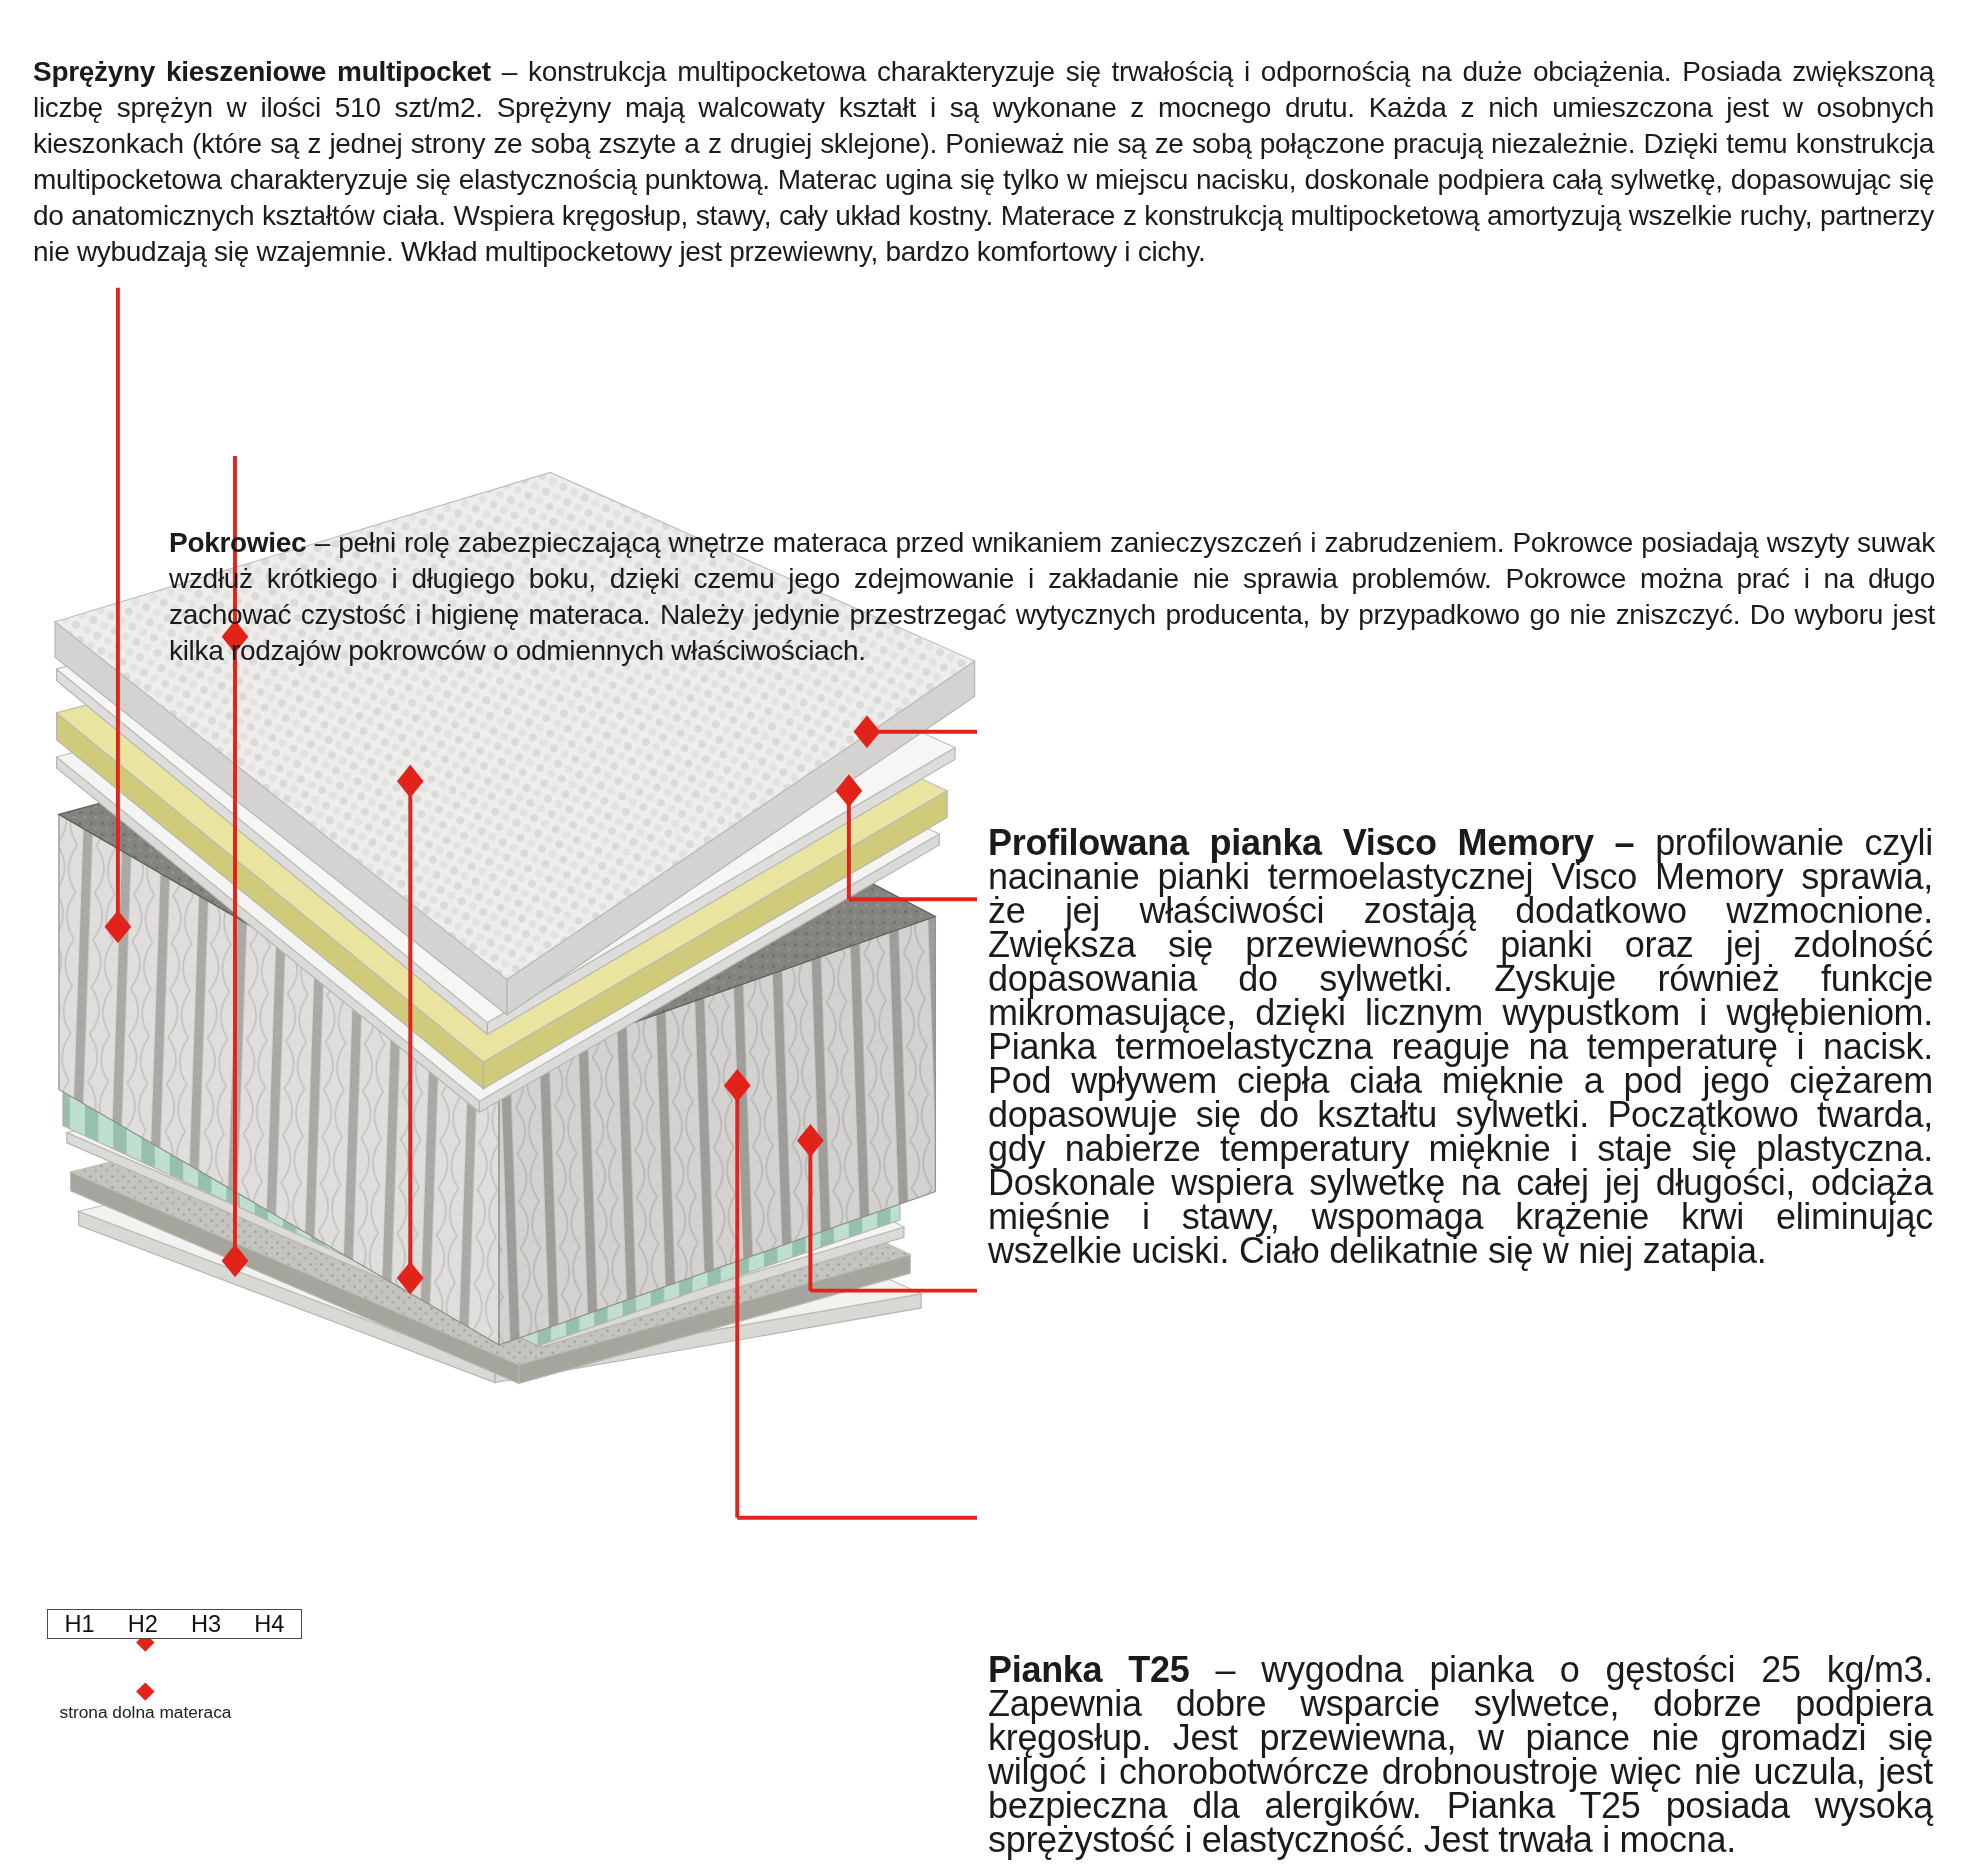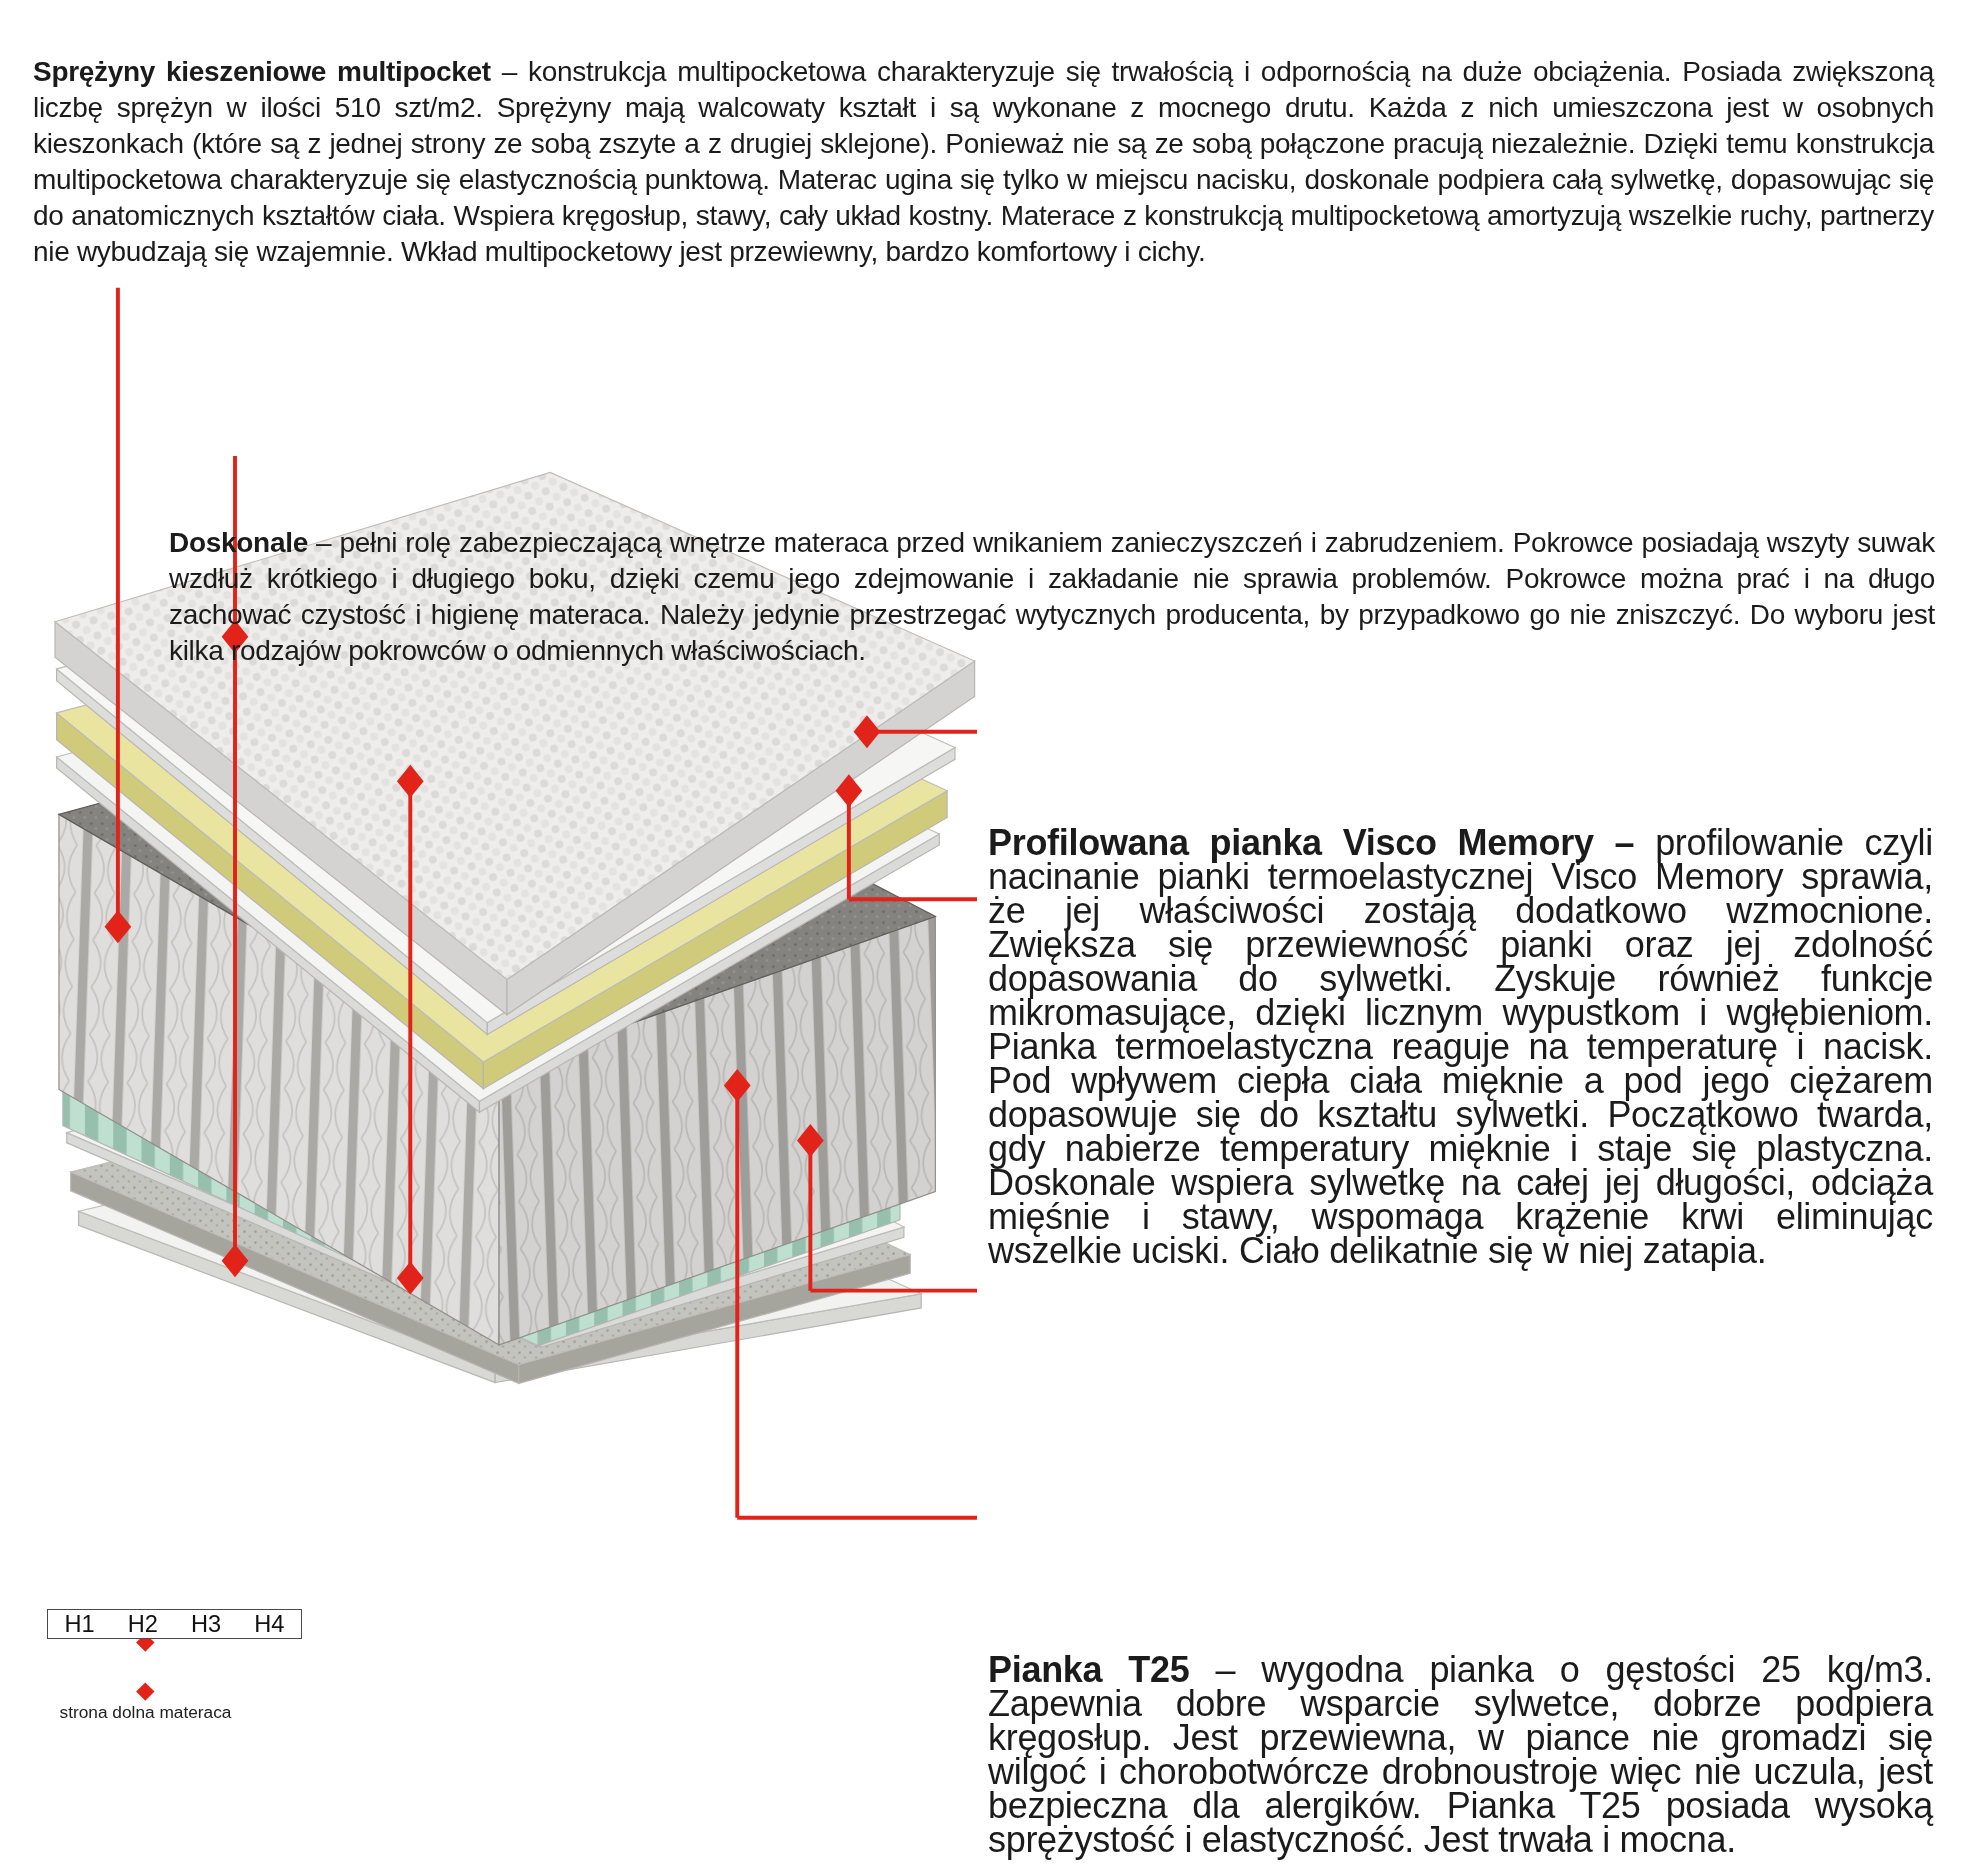--- a/index.html
+++ b/index.html
@@ -120,21 +120,21 @@
         <path d="M938,1309 L955,1330 L938,1351 L921,1330 Z" fill="#e2231a"></path>
       </g>
   </svg>
 
   <p class="para p-main txt" style="left:33px;top:14px;width:1901px;">
     <b>Sprężyny kieszeniowe multipocket</b>
     <span>– konstrukcja multipocketowa charakteryzuje się trwałością i odpornością na duże obciążenia. Posiada zwiększoną liczbę sprężyn w ilości 510 szt/m2. Sprężyny mają walcowaty kształt i są wykonane z mocnego drutu. Każda z nich umieszczona jest w osobnych kieszonkach (które są z jednej strony ze sobą zszyte a z drugiej sklejone). Ponieważ nie są ze sobą połączone pracują niezależnie. Dzięki temu konstrukcja multipocketowa charakteryzuje się elastycznością punktową. Materac ugina się tylko w miejscu nacisku, doskonale podpiera całą sylwetkę, dopasowując się do anatomicznych kształtów ciała. Wspiera kręgosłup, stawy, cały układ kostny. Materace z konstrukcją multipocketową amortyzują wszelkie ruchy, partnerzy nie wybudzają się wzajemnie. Wkład multipocketowy jest przewiewny, bardzo komfortowy i cichy.</span>
   </p>
 
   <p class="para p-main txt" style="left:169px;top:269px;width:1766px;">
-    <b>Doskonale</b>
+    <b>Pokrowiec</b>
     <span>– pełni rolę zabezpieczającą wnętrze materaca przed wnikaniem zanieczyszczeń i zabrudzeniem. Pokrowce posiadają wszyty suwak wzdłuż krótkiego i długiego boku, dzięki czemu jego zdejmowanie i zakładanie nie sprawia problemów. Pokrowce można prać i na długo zachować czystość i higienę materaca. Należy jedynie przestrzegać wytycznych producenta, by przypadkowo go nie zniszczyć. Do wyboru jest kilka rodzajów pokrowców o odmiennych właściwościach.</span>
   </p>
 
   <p class="para p-right txt" style="left:988px;top:426px;width:945px;">
     <b>Profilowana pianka Visco Memory –</b>
     <span>profilowanie czyli nacinanie pianki termoelastycznej Visco Memory sprawia, że jej właściwości zostają dodatkowo wzmocnione. Zwiększa się przewiewność pianki oraz jej zdolność dopasowania do sylwetki. Zyskuje również funkcje mikromasujące, dzięki licznym wypustkom i wgłębieniom. Pianka termoelastyczna reaguje na temperaturę i nacisk. Pod wpływem ciepła ciała mięknie a pod jego ciężarem dopasowuje się do kształtu sylwetki. Początkowo twarda, gdy nabierze temperatury mięknie i staje się plastyczna. Doskonale wspiera sylwetkę na całej jej długości, odciąża mięśnie i stawy, wspomaga krążenie krwi eliminując wszelkie uciski. Ciało delikatnie się w niej zatapia.</span>
   </p>
 
   <p class="para p-right txt" style="left:988px;top:811px;width:945px;">
     <b>Pianka T25</b>

